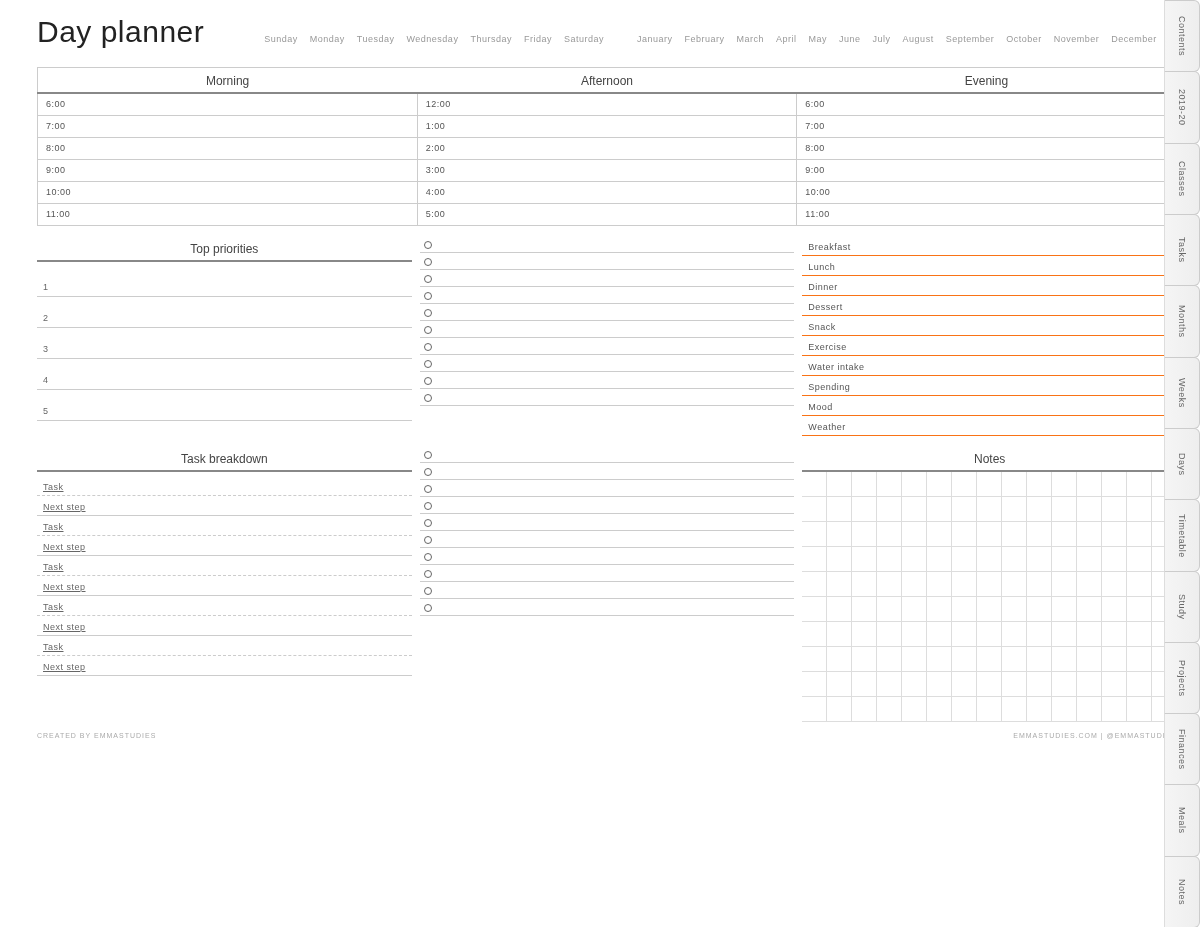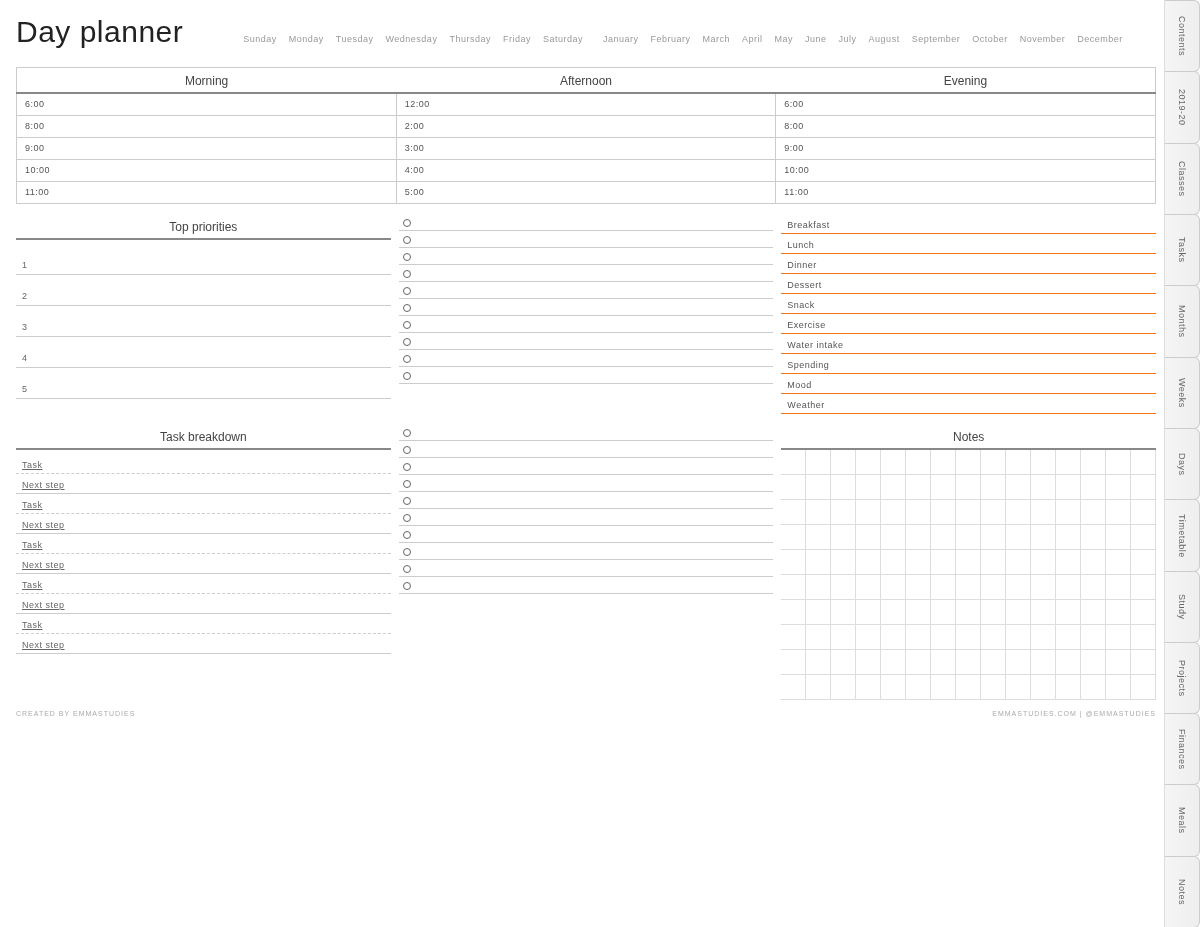--- a/index.html
+++ b/index.html
@@ -7,41 +7,41 @@
     font-family: "Helvetica Neue", Arial, sans-serif;
     background: #fff;
     color: #333;
     width: 1200px;
     height: 927px;
     position: relative;
     overflow: hidden;
   }
   .page {
     position: absolute;
-    left: 16px;
+    left: 37px;
     top: 15px;
     width: 1140px;
   }
 
   
   .header-row {
     display: flex;
     align-items: baseline;
     gap: 60px;
     margin-bottom: 18px;
   }
   .title {
     font-size: 30px;
     font-weight: 300;
     letter-spacing: 0.5px;
     color: #222;
   }
   .header-groups {
     display: flex;
-    gap: 20px;
+    gap: 33px;
     flex: 1;
   }
   .hgroup {
     display: flex;
     gap: 12px;
     flex-wrap: nowrap;
   }
   .hitem {
     font-size: 9px;
     color: #999;
@@ -229,20 +229,25 @@
           <th>Morning</th>
           <th>Afternoon</th>
           <th>Evening</th>
         </tr>
       </thead>
     <tbody id="sched-body">
         <tr>
           <td>6:00</td>
           <td>12:00</td>
           <td>6:00</td>
+        </tr>
+        <tr>
+          <td>7:00</td>
+          <td>1:00</td>
+          <td>7:00</td>
         </tr>
         <tr>
           <td>8:00</td>
           <td>2:00</td>
           <td>8:00</td>
         </tr>
         <tr>
           <td>9:00</td>
           <td>3:00</td>
           <td>9:00</td>

